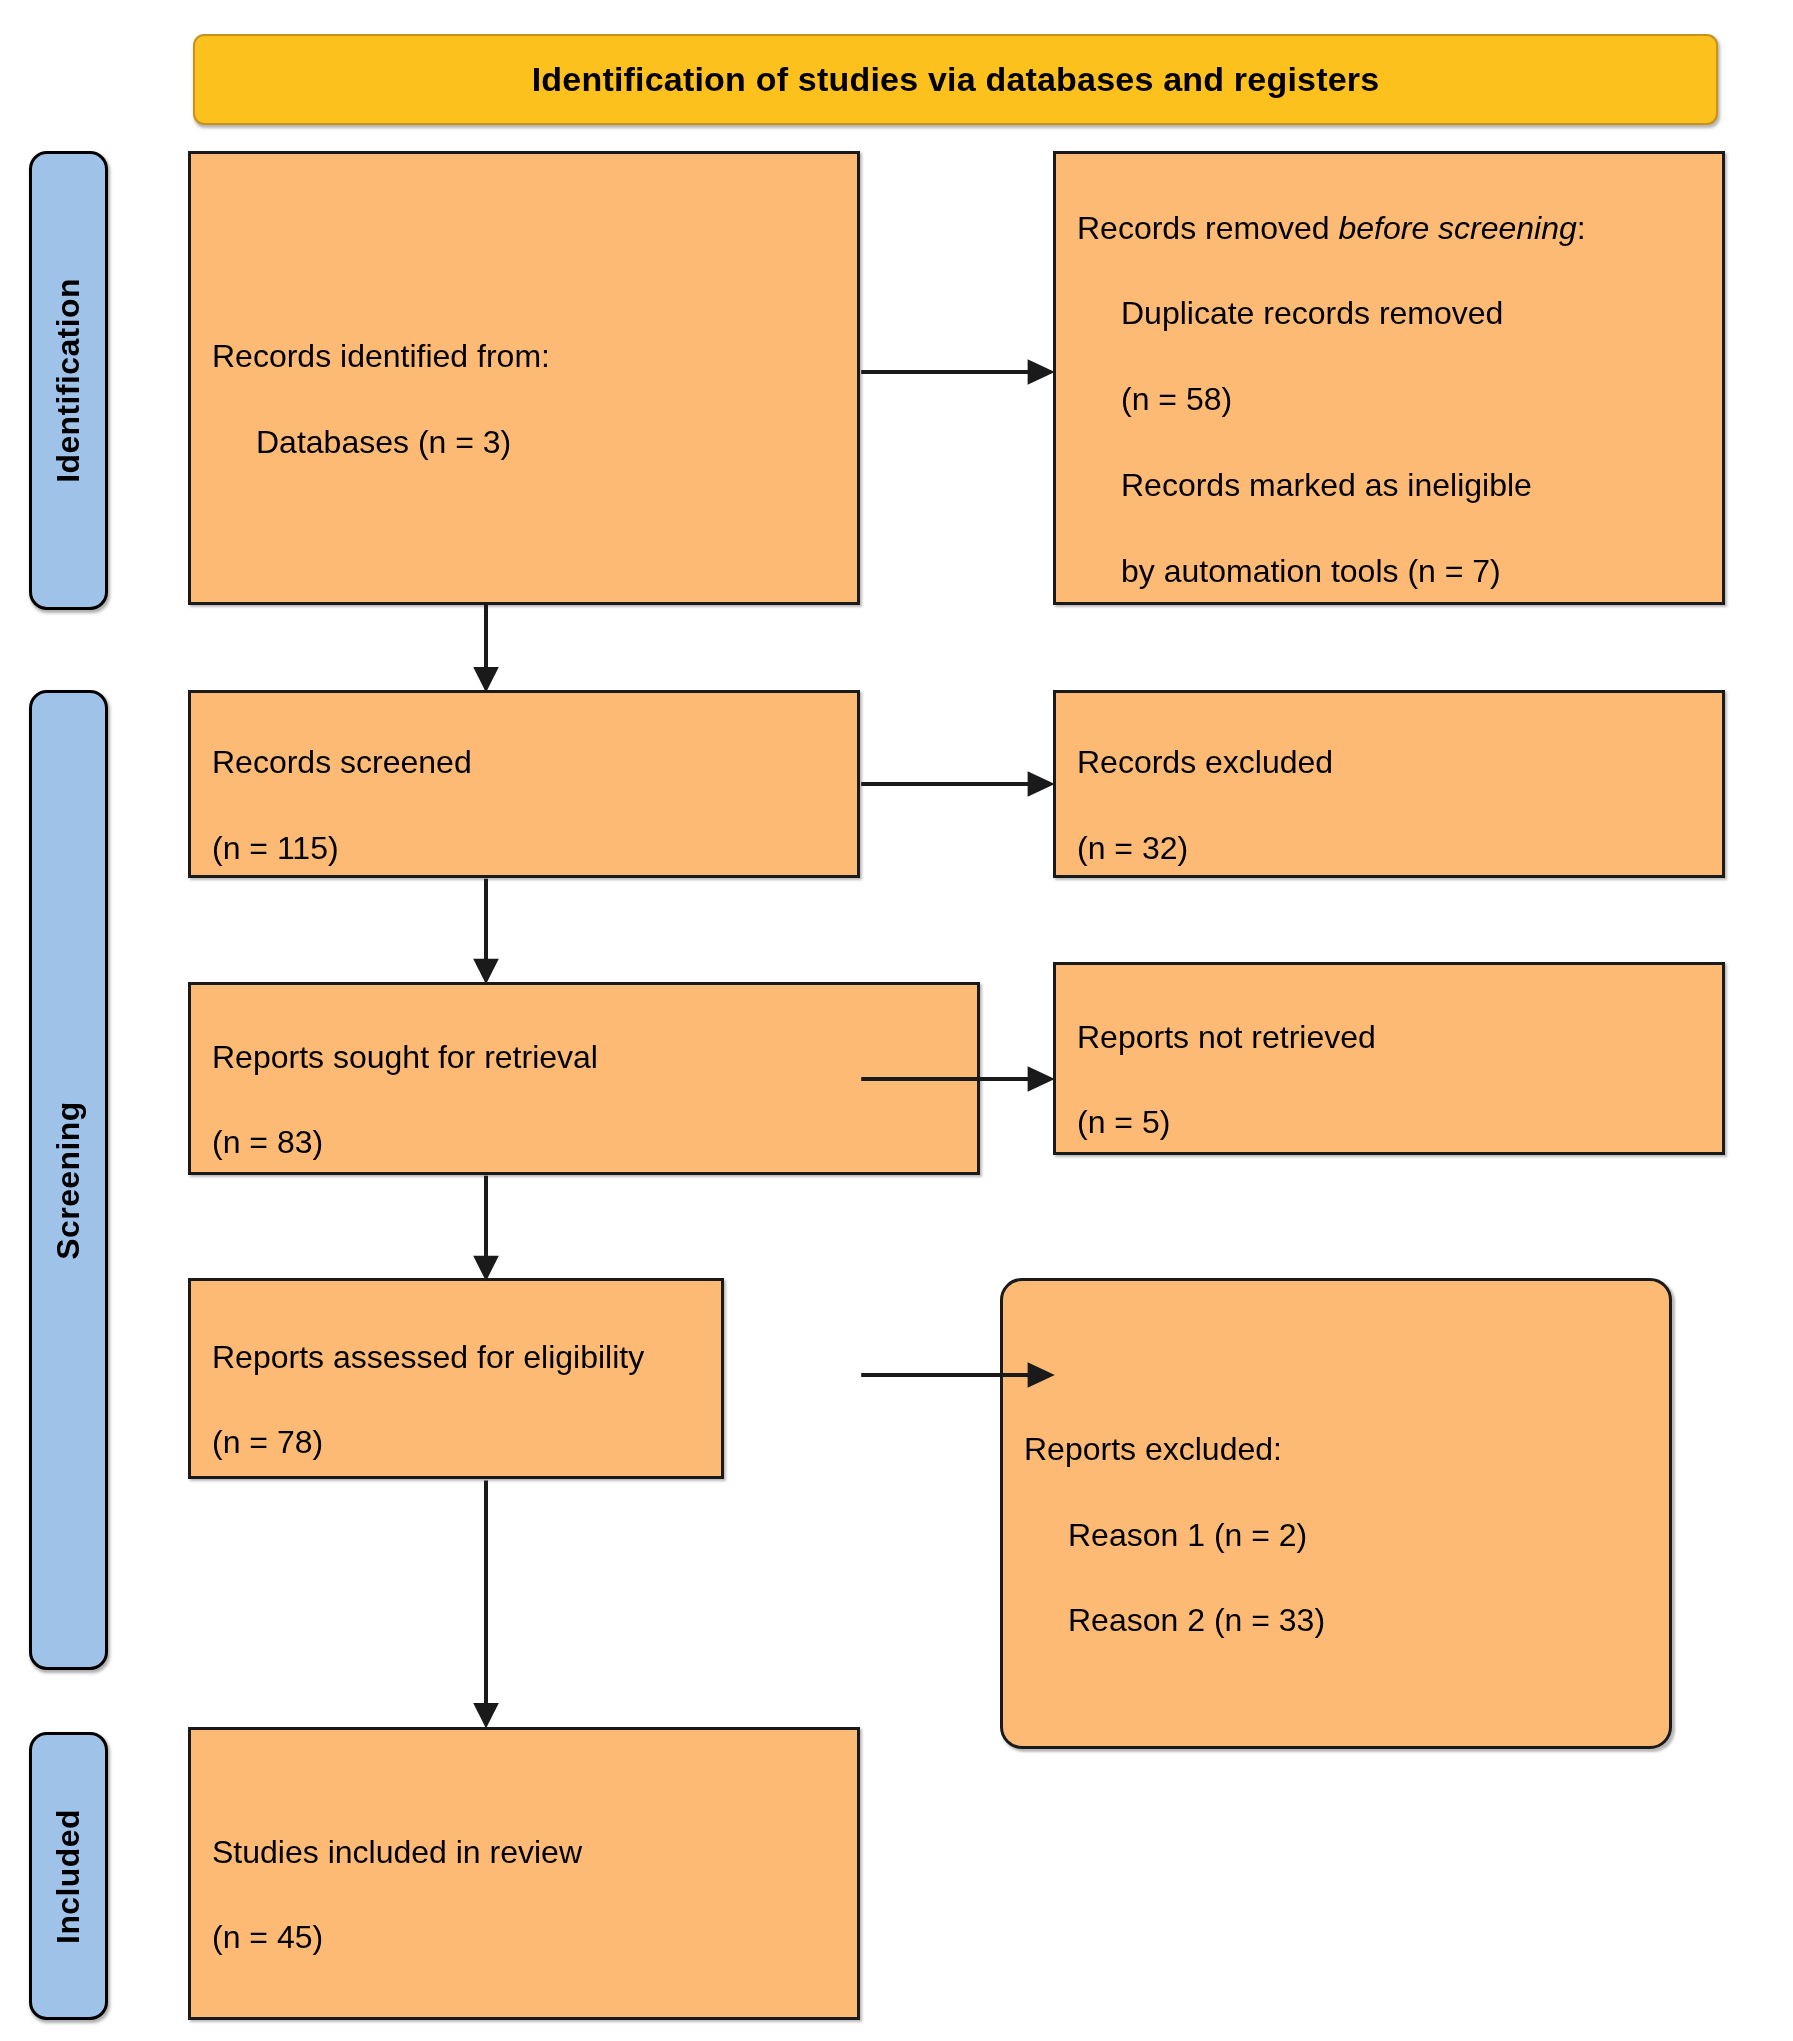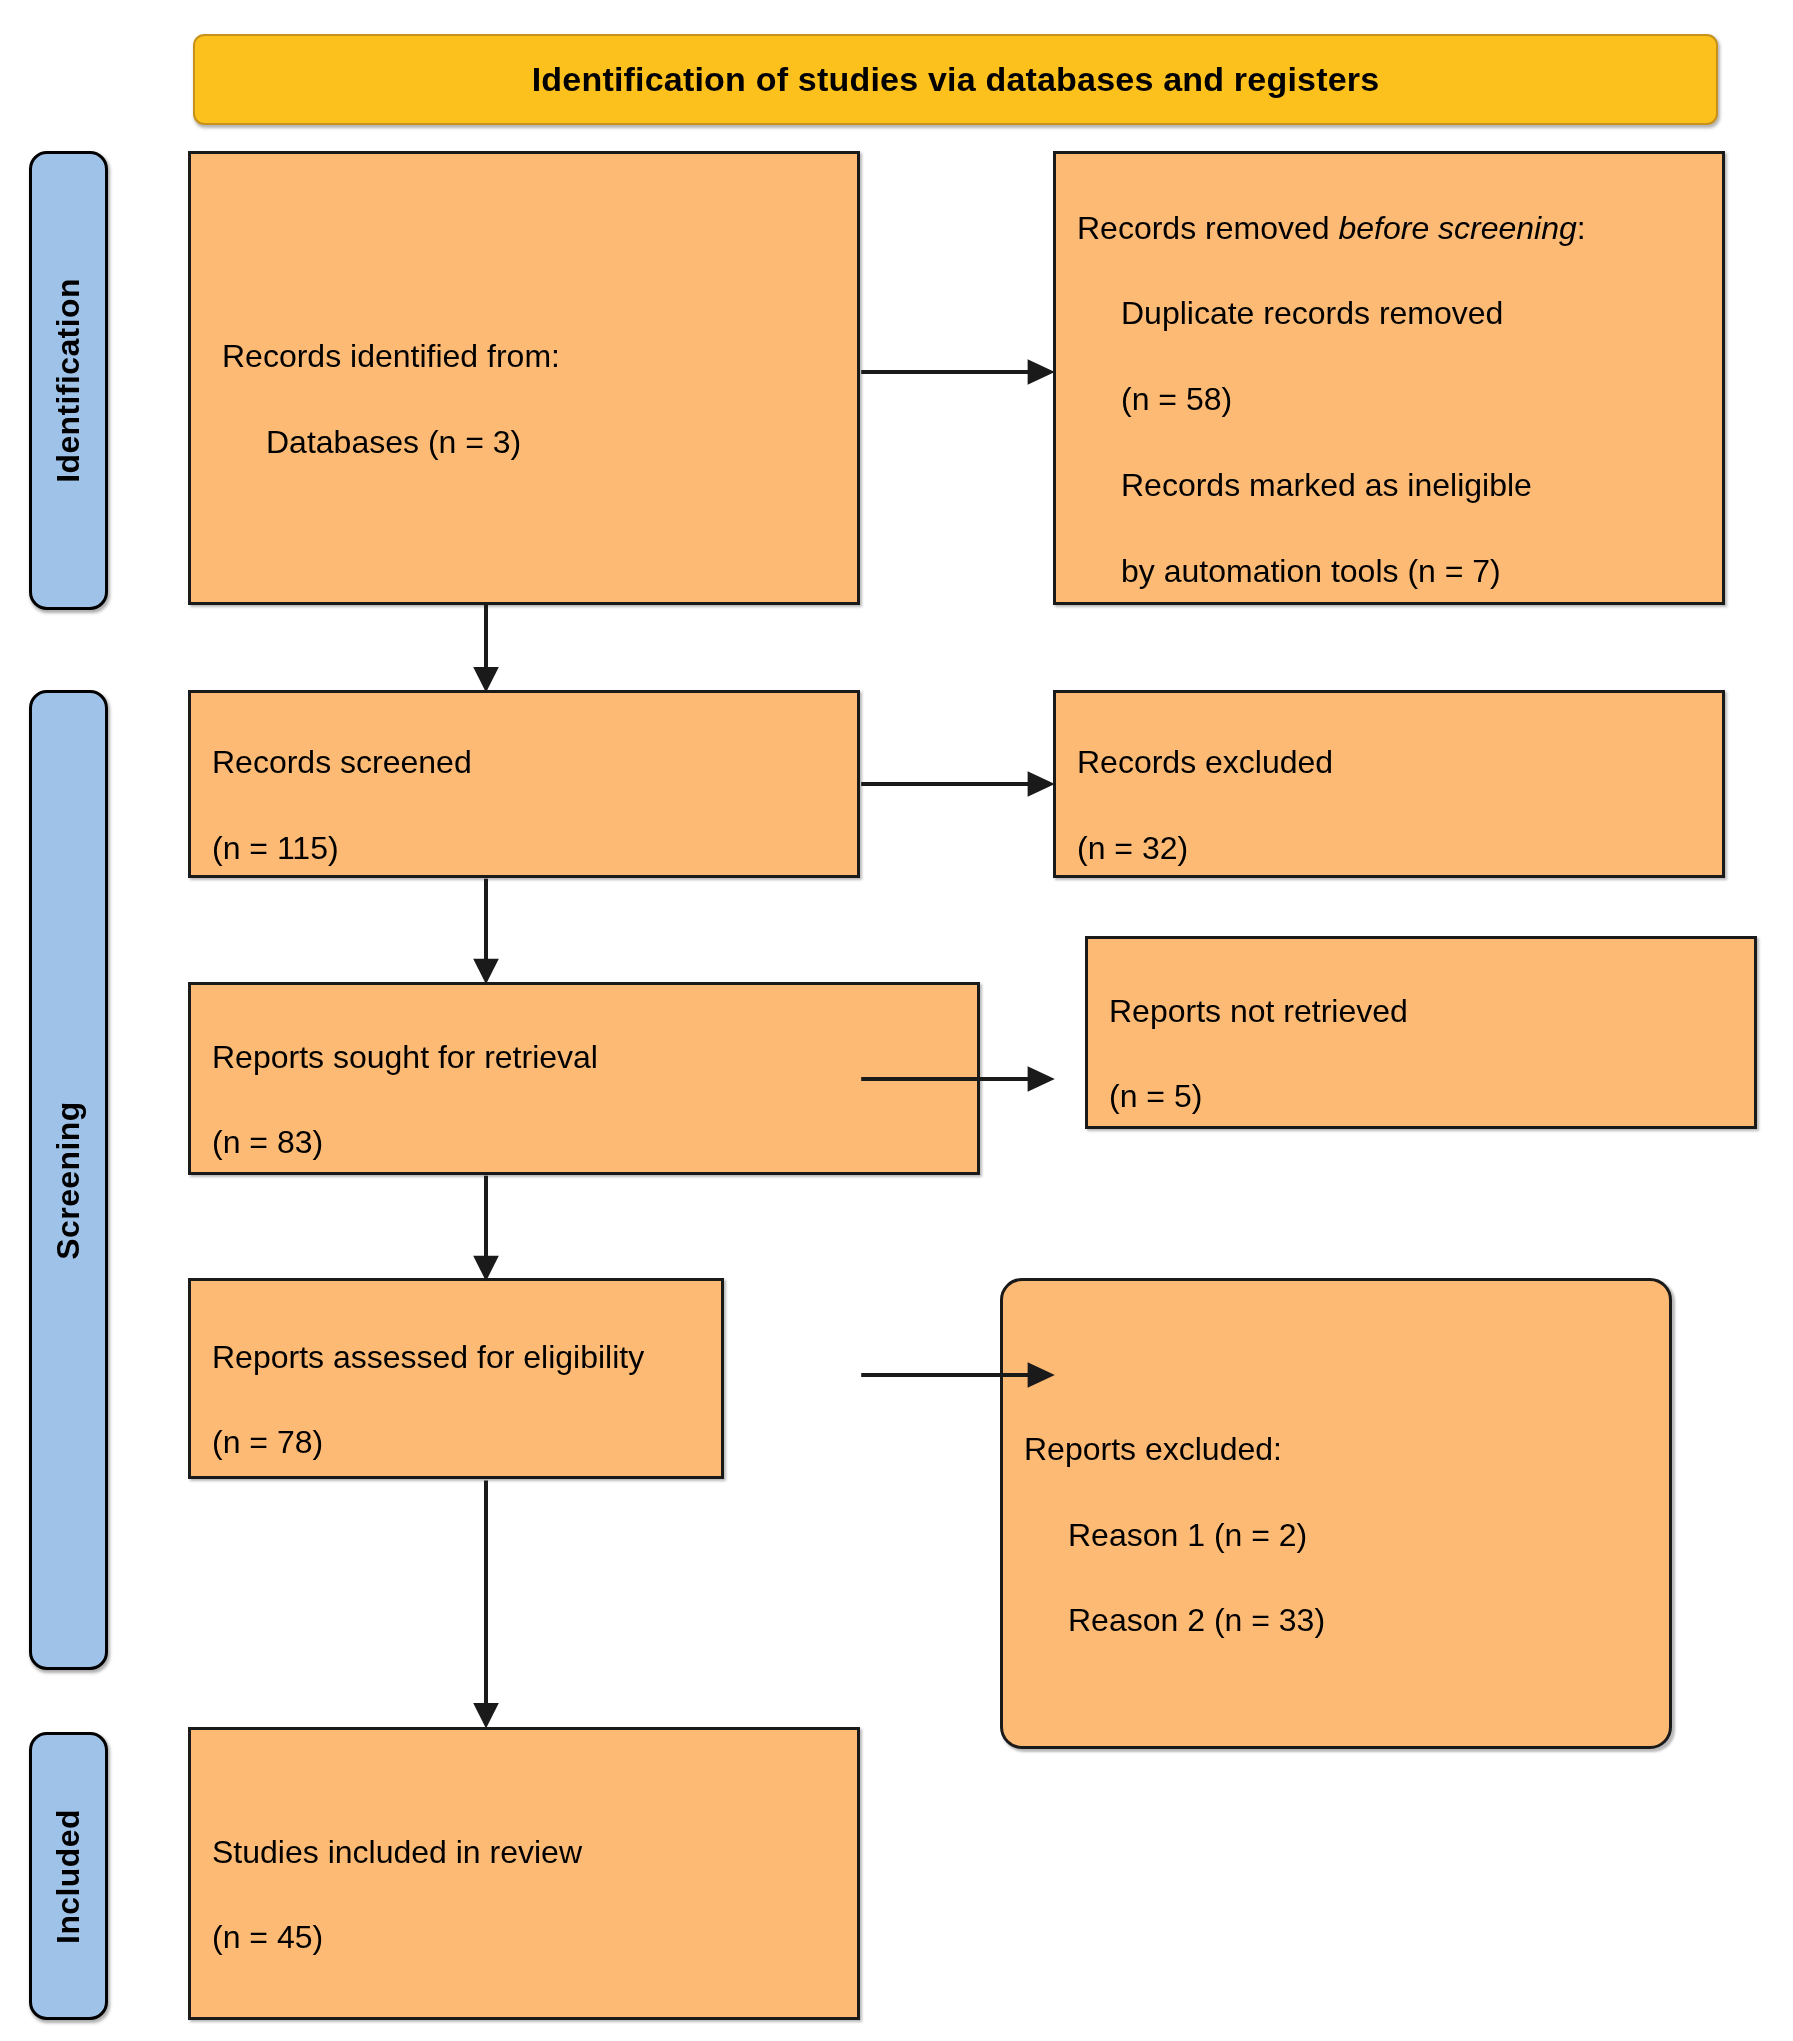--- a/index.html
+++ b/index.html
@@ -101,30 +101,30 @@
     padding: 0 21px;
     font-size: 32px;
     line-height: 1.34;
     color: #000000;
     white-space: pre-line;
   }
   .flow-box-text .ital { font-style: italic; }
   .flow-box-text .indent { padding-left: 44px; display: inline-block; }
 
   
-  #box-identified      { left: 188px; top: 151px;  width: 672px; height: 454px; padding-left: 10px; }
+  #box-identified      { left: 188px; top: 151px;  width: 672px; height: 454px; }
   #box-screened        { left: 188px; top: 690px;  width: 672px; height: 188px; }
   #box-sought          { left: 188px; top: 982px; width: 792px; height: 193px; }
   #box-assessed        { left: 188px; top: 1278px; width: 536px; height: 201px; }
   #box-included        { left: 188px; top: 1727px; width: 672px; height: 293px; }
 
   
   #box-removed         { left: 1053px; top: 151px;  width: 672px; height: 454px; }
   #box-rec-excluded    { left: 1053px; top: 690px;  width: 672px; height: 188px; }
-  #box-not-retrieved   { left: 1053px; top: 936px; width: 672px; height: 193px; margin-left: 32px; }
+  #box-not-retrieved   { left: 1053px; top: 962px; width: 672px; height: 193px; }
   #box-rep-excluded    { left: 1000px; top: 1278px; width: 672px; height: 471px; border-radius: 22px; }
 
   
   .conn { position: absolute; }
   .conn svg { display: block; overflow: visible; }
   .conn-line { stroke: #1a1a1a; stroke-width: 5; fill: none; }
   .conn-head { fill: #1a1a1a; }
 
   
   #conn-h1 { left: 860px; top: 356px;  width: 196px; height: 32px; }

